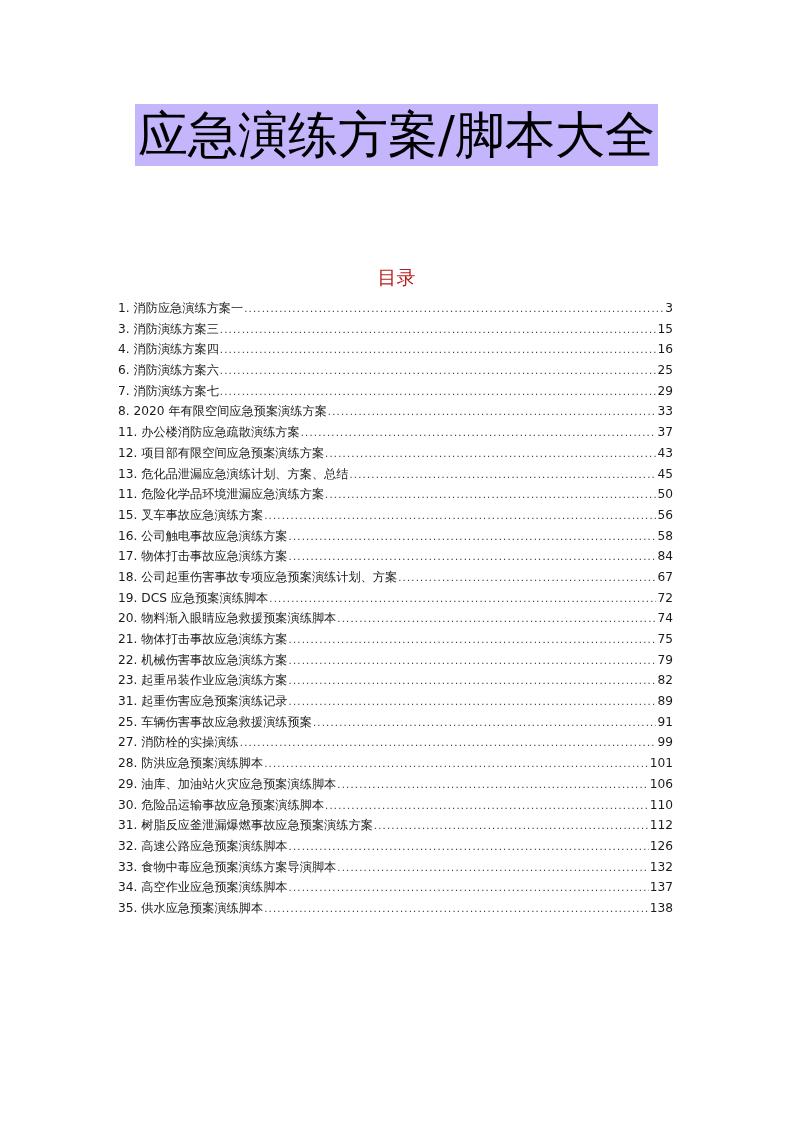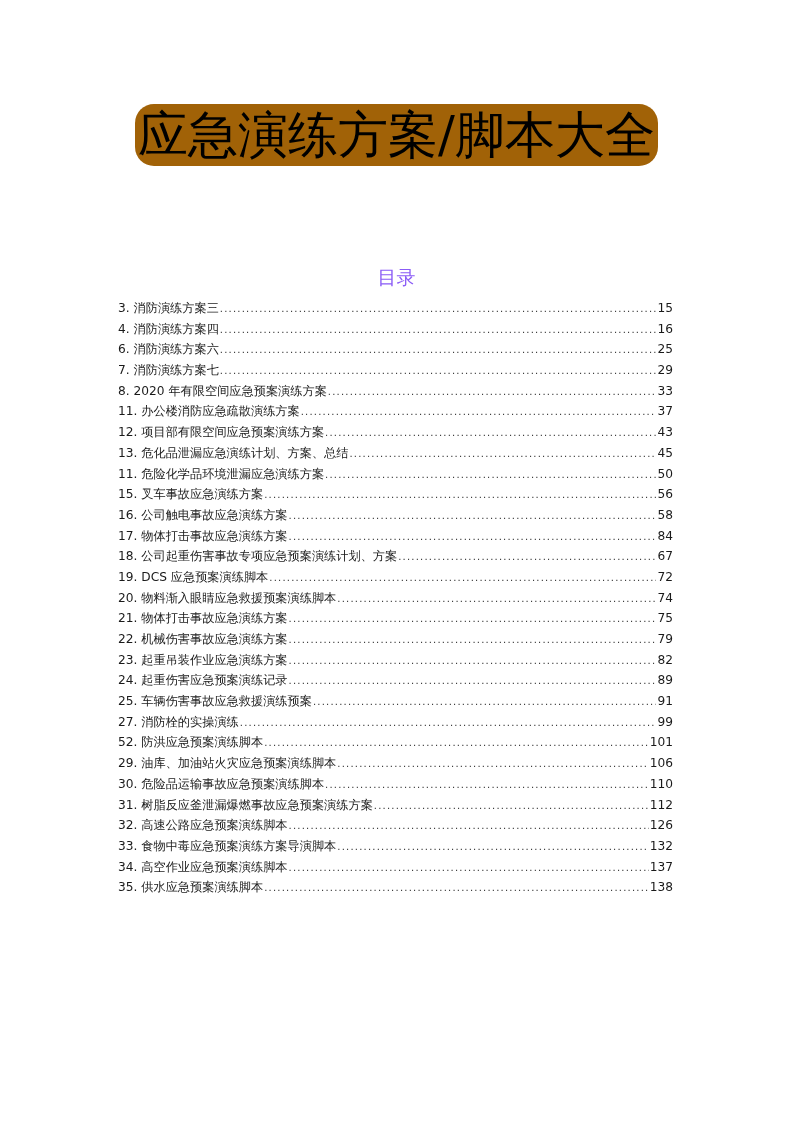--- a/index.html
+++ b/index.html
@@ -17,40 +17,39 @@
     }
     .title-wrap {
       position: absolute;
       left: 0;
       right: 0;
       top: 104px;
       text-align: center;
     }
     .doc-title {
       display: inline-block;
-      background: #a16207;
+      background: #c4b5fd;
       font-family: "DejaVu Serif", "Liberation Serif", serif;
       font-size: 50px;
       line-height: 62px;
       height: 62px;
       padding: 0 3px;
       color: #000000;
       letter-spacing: 0px;
       white-space: nowrap;
-      border-radius: 19px;
     }
     .toc-heading {
       position: absolute;
       left: 0;
       right: 0;
       top: 264px;
       text-align: center;
       font-size: 19px;
       line-height: 26px;
-      color: #8b5cf6;
+      color: #b91c1c;
     }
     .toc {
       position: absolute;
       left: 118px;
       width: 555px;
       top: 298px;
       margin: 0;
       padding: 0;
       list-style: none;
     }
@@ -86,20 +85,25 @@
 <body>
 
 <div class="title-wrap">
   <span class="doc-title">应急演练方案/脚本大全</span>
 </div>
 
 <div class="toc-heading">目录</div>
 
 <ul class="toc">
   <li class="toc-row">
+      <span class="toc-label">1. 消防应急演练方案一</span>
+      <span class="toc-dots"></span>
+      <span class="toc-page">3</span>
+    </li>
+  <li class="toc-row">
       <span class="toc-label">3. 消防演练方案三</span>
       <span class="toc-dots"></span>
       <span class="toc-page">15</span>
     </li>
   <li class="toc-row">
       <span class="toc-label">4. 消防演练方案四</span>
       <span class="toc-dots"></span>
       <span class="toc-page">16</span>
     </li>
   <li class="toc-row">
@@ -176,36 +180,36 @@
       <span class="toc-label">22. 机械伤害事故应急演练方案</span>
       <span class="toc-dots"></span>
       <span class="toc-page">79</span>
     </li>
   <li class="toc-row">
       <span class="toc-label">23. 起重吊装作业应急演练方案</span>
       <span class="toc-dots"></span>
       <span class="toc-page">82</span>
     </li>
   <li class="toc-row">
-      <span class="toc-label">24. 起重伤害应急预案演练记录</span>
+      <span class="toc-label">31. 起重伤害应急预案演练记录</span>
       <span class="toc-dots"></span>
       <span class="toc-page">89</span>
     </li>
   <li class="toc-row">
       <span class="toc-label">25. 车辆伤害事故应急救援演练预案</span>
       <span class="toc-dots"></span>
       <span class="toc-page">91</span>
     </li>
   <li class="toc-row">
       <span class="toc-label">27. 消防栓的实操演练</span>
       <span class="toc-dots"></span>
       <span class="toc-page">99</span>
     </li>
   <li class="toc-row">
-      <span class="toc-label">52. 防洪应急预案演练脚本</span>
+      <span class="toc-label">28. 防洪应急预案演练脚本</span>
       <span class="toc-dots"></span>
       <span class="toc-page">101</span>
     </li>
   <li class="toc-row">
       <span class="toc-label">29. 油库、加油站火灾应急预案演练脚本</span>
       <span class="toc-dots"></span>
       <span class="toc-page">106</span>
     </li>
   <li class="toc-row">
       <span class="toc-label">30. 危险品运输事故应急预案演练脚本</span>

